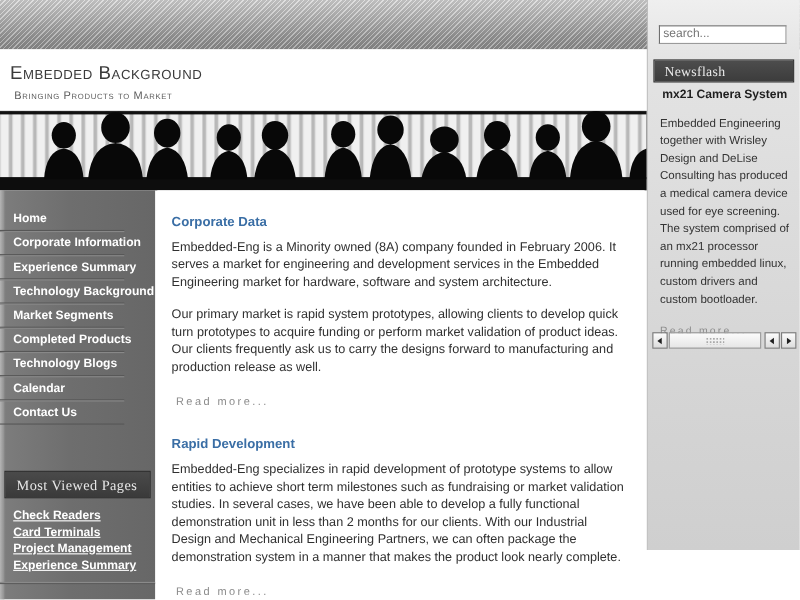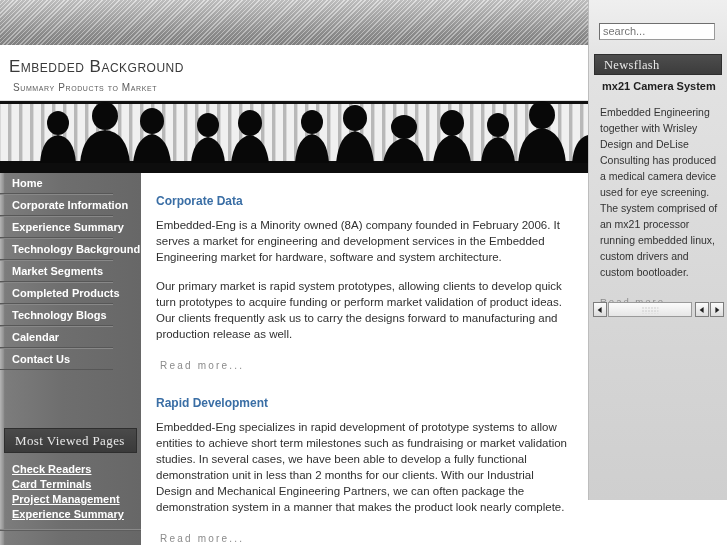--- a/index.html
+++ b/index.html
@@ -81,21 +81,21 @@
     width: 141px; height: 372px;
     background: linear-gradient(to right, #8f8f8f 0%, #7c7c7c 4%, #6e6e6e 45%, #676767 100%);
   }
   .sidebar-edge {
     position: absolute;
     left: 0; top: 0;
     width: 4px; height: 100%;
     background: linear-gradient(to right, #b5b5b5, #8d8d8d);
   }
 
-  .nav { position: absolute; left: 0; top: 0; width: 113px; }
+  .nav { position: absolute; left: 0; top: 16px; width: 113px; }
   .nav-item {
     position: relative;
     height: 20px;
     line-height: 20px;
     padding-left: 12px;
     font-size: 11px;
     font-weight: bold;
     color: #ffffff;
     border-bottom: 1px solid #575757;
     border-top: 1px solid #888888;
@@ -281,21 +281,21 @@
 <body>
 
 <div id="page">
 
   <div class="top-band"></div>
 
   <div class="shell">
 
     <div class="site-head">
       <div class="site-title">Embedded Background</div>
-      <div class="site-tagline">Summary Products to Market</div>
+      <div class="site-tagline">Bringing Products to Market</div>
     </div>
 
     <div class="banner">
       <svg width="588" height="72" viewBox="0 0 588 72">
         <defs>
           <pattern id="blinds" width="11" height="72" patternUnits="userSpaceOnUse">
             <rect width="11" height="72" fill="#f0f0f0"></rect>
             <rect x="8" width="3" height="72" fill="#b8b8b8"></rect>
             <rect x="0" width="1" height="72" fill="#d8d8d8"></rect>
           </pattern>

